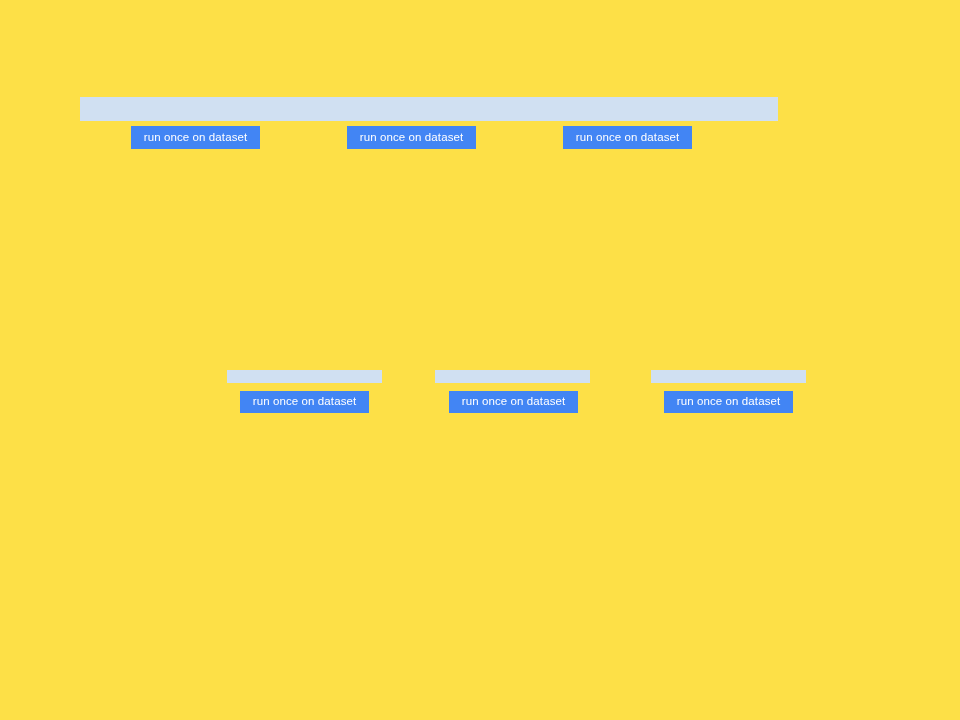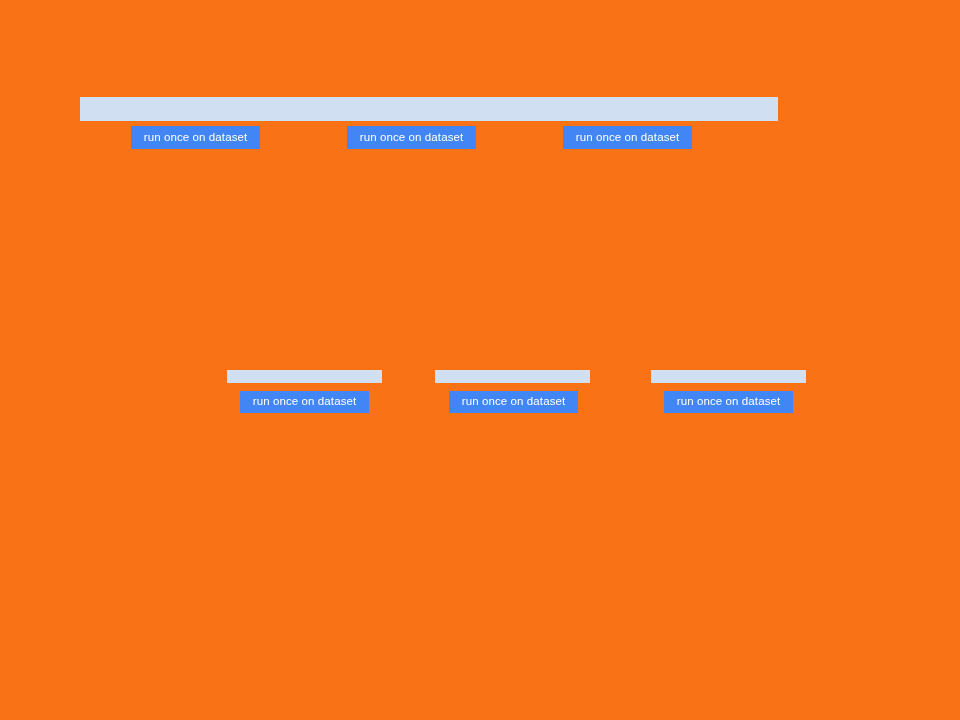--- a/index.html
+++ b/index.html
@@ -11,21 +11,21 @@
     width: 960px;
     height: 720px;
     background: #000000;
     font-family: "Liberation Sans", sans-serif;
     overflow: hidden;
   }
   #stage {
     position: relative;
     width: 960px;
     height: 720px;
-    background: #f97316;
+    background: #fde047;
   }
   
   .bar {
     position: absolute;
     background: #d0e0f2;
     border: 0;
   }
   .bar-wide {
     left: 80px;
     top: 97px;

